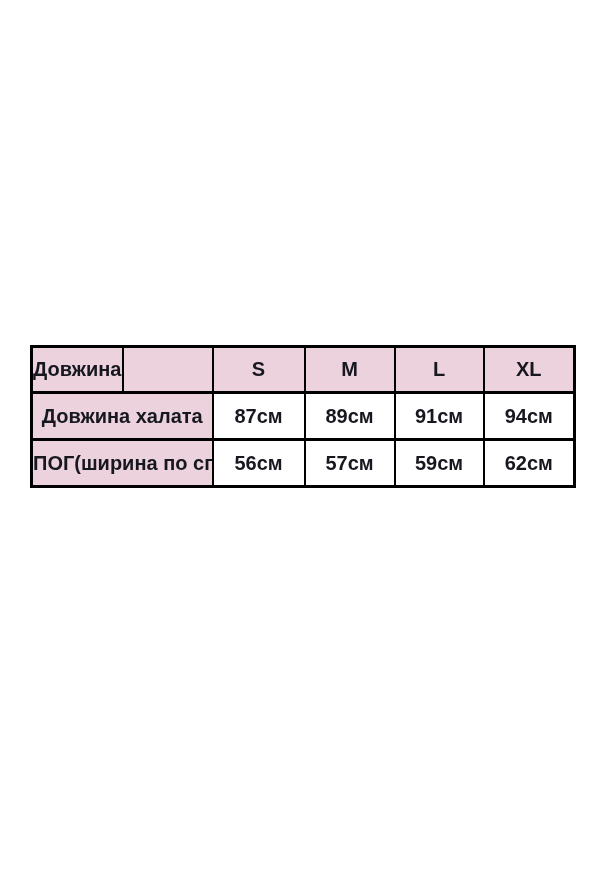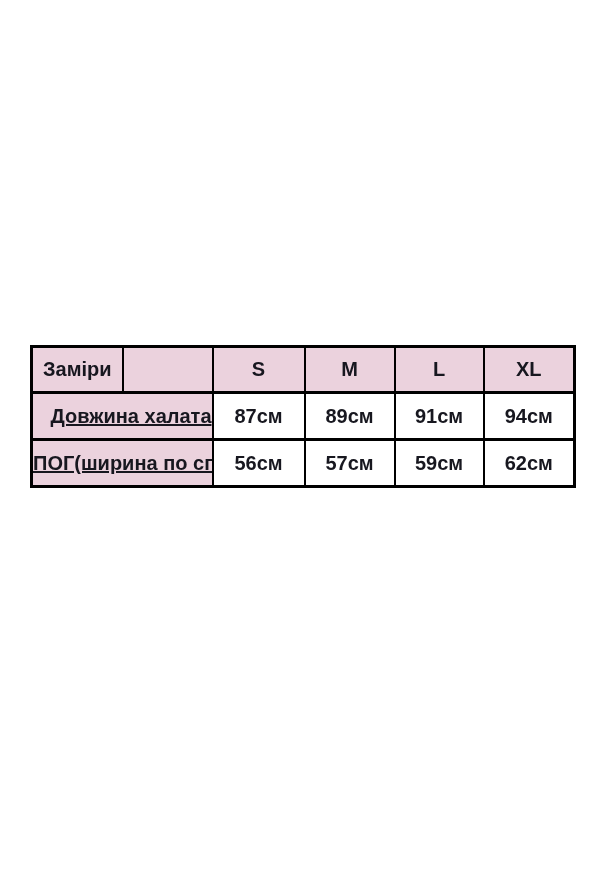--- a/index.html
+++ b/index.html
@@ -42,25 +42,24 @@
   }
   td.corner {
     text-align: center;
     padding-top: 8px;
   }
   td.size-head {
     text-align: center;
     padding-top: 10px;
   }
   td.row-label {
-    text-align: right;
+    text-align: center;
     padding-left: 3px;
     padding-top: 4px;
     white-space: nowrap;
-    text-decoration: underline;
   }
   td.value {
     background: #ffffff;
     text-align: center;
     padding-top: 8px;
   }
 </style>
 </head>
 <body>
 
@@ -69,21 +68,21 @@
     <colgroup>
       <col style="width:91px">
         <col style="width:90px">
         <col style="width:92px">
       <col style="width:90px">
         <col style="width:89px">
         <col style="width:91px">
     </colgroup>
     <tbody>
       <tr class="header-row">
-        <td class="pink corner">Заміри</td>
+        <td class="pink corner">Довжина</td>
         <td class="pink"></td>
         <td class="pink size-head">S</td>
         <td class="pink size-head">M</td>
         <td class="pink size-head">L</td>
         <td class="pink size-head">XL</td>
       </tr>
       <tr class="data-row">
         <td class="pink row-label" colspan="2">Довжина халата</td>
         <td class="value">87см</td>
         <td class="value">89см</td>

